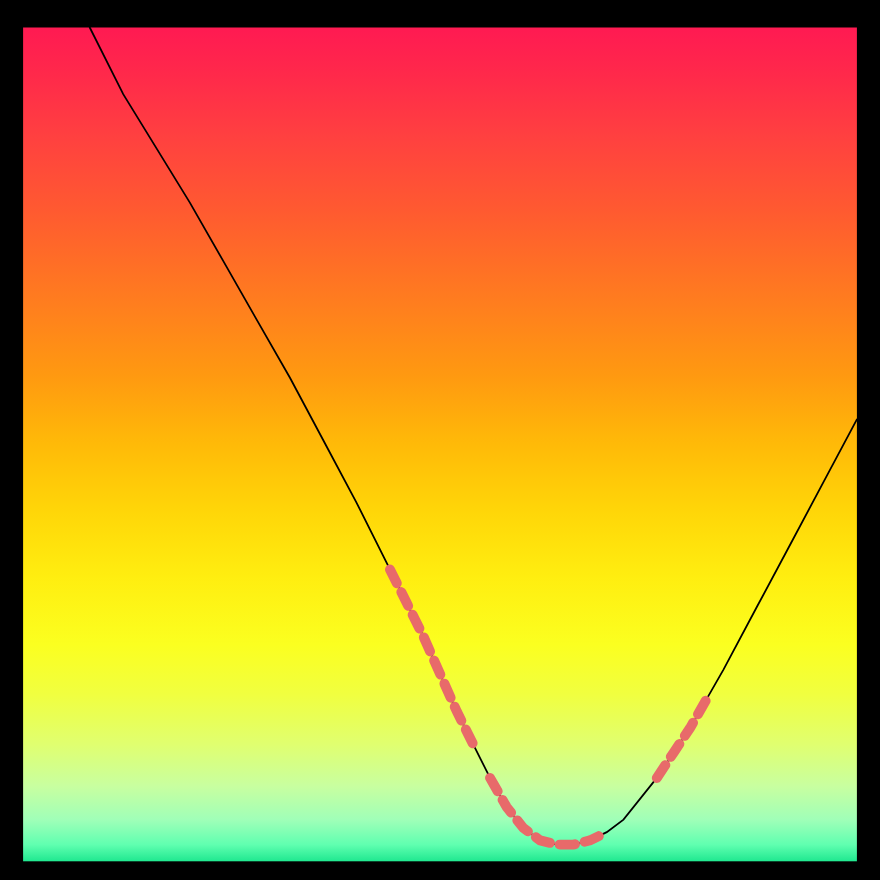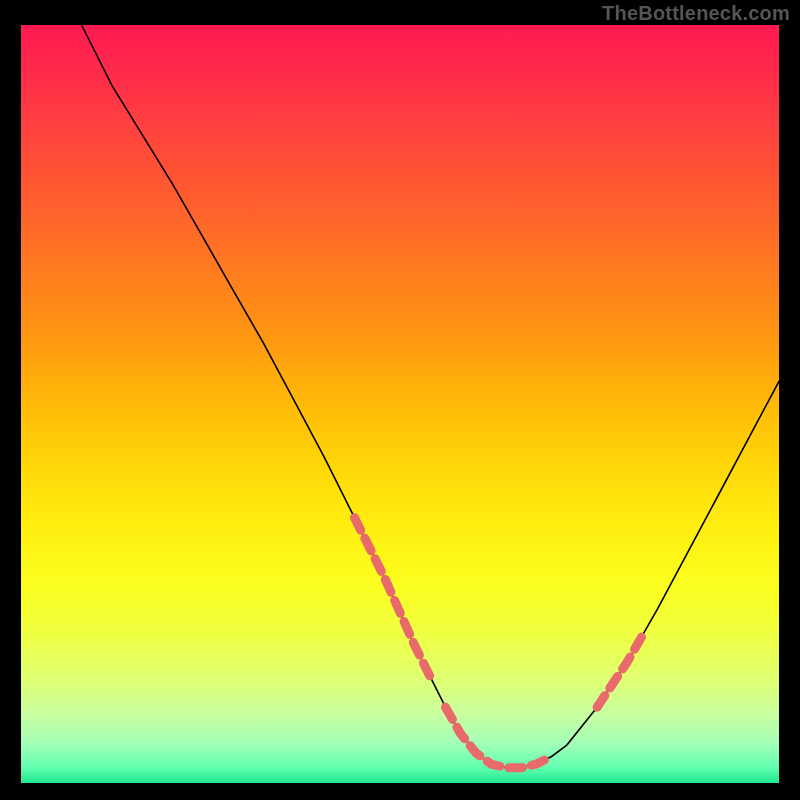--- a/index.html
+++ b/index.html
@@ -70,21 +70,20 @@
     stroke: #e86a6a;
     stroke-width: 9;
     stroke-linecap: round;
     stroke-dasharray: 14 9;
   }
 </style>
 </head>
 <body>
 
 <div class="frame">
-  <div class="watermark">TheBottleneck.com</div>
 
   <div class="plot-area">
     <svg class="curve" viewBox="0 0 758 758" preserveAspectRatio="none">
       <path class="curve-path" d="M60.6 0.0 L91.0 60.6 L121.3 109.9 L151.6 159.2 L181.9 212.2 L212.2 265.3 L242.6 318.4 L272.9 375.2 L303.2 432.1 L333.5 492.7 L363.8 553.3 L394.2 621.6 L409.3 651.9 L424.5 682.2 L439.6 708.7 L454.8 727.7 L470.0 739.0 L485.1 742.8 L500.3 742.8 L515.4 739.0 L530.6 731.5 L545.8 720.1 L576.1 682.2 L606.4 636.7 L636.7 583.7 L667.0 526.8 L697.4 470.0 L727.7 413.1 L758.0 356.3"></path>
       <path class="marker-path" d="M333.5 492.7 L348.7 523.0 L363.8 553.3 L379.0 587.5 L394.2 621.6 L409.3 651.9"></path>
       <path class="marker-path" d="M424.5 682.2 L439.6 708.7 L454.8 727.7 L470.0 739.0 L485.1 742.8 L500.3 742.8 L515.4 739.0 L530.6 731.5"></path>
       <path class="marker-path" d="M576.1 682.2 L591.2 659.5 L606.4 636.7 L621.6 610.2"></path>
     </svg>
   </div>
 </div>

